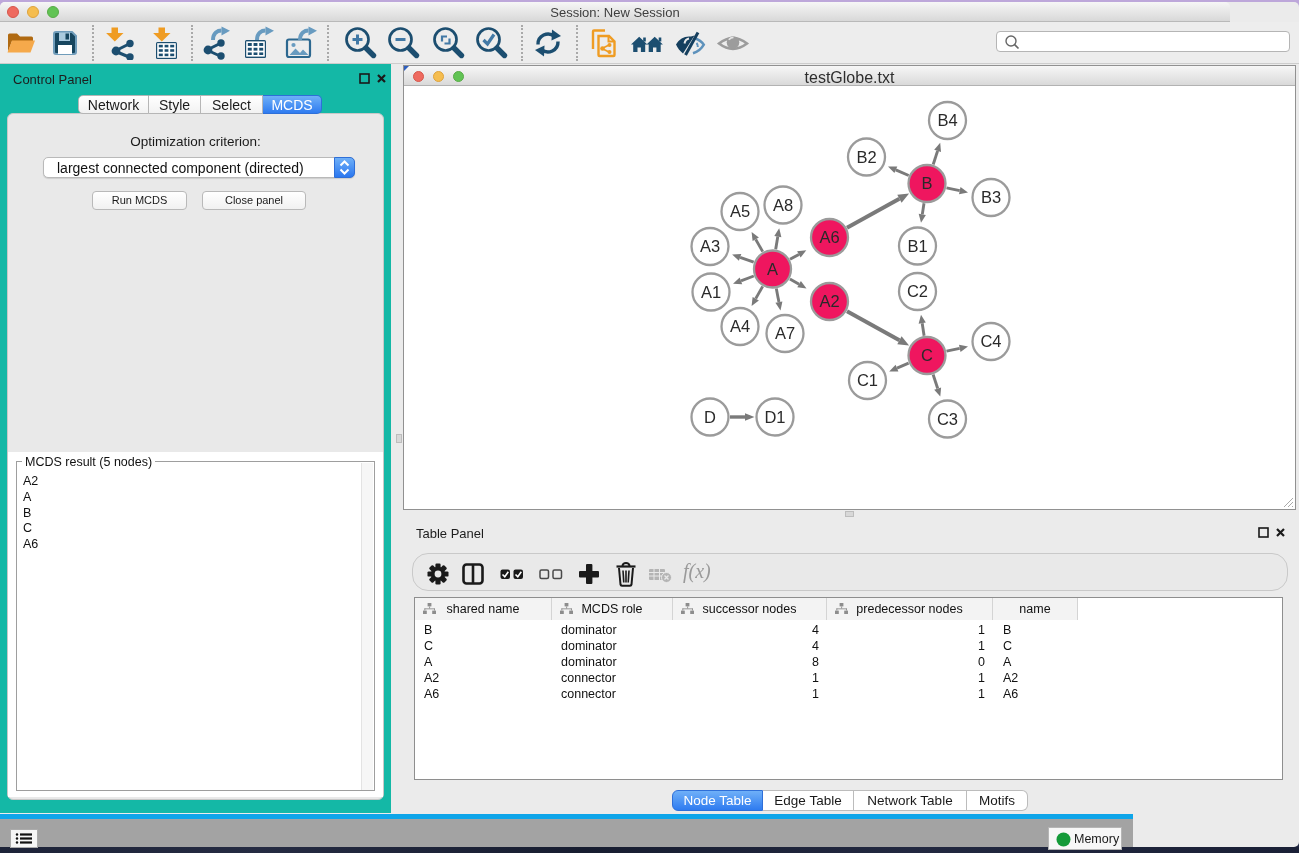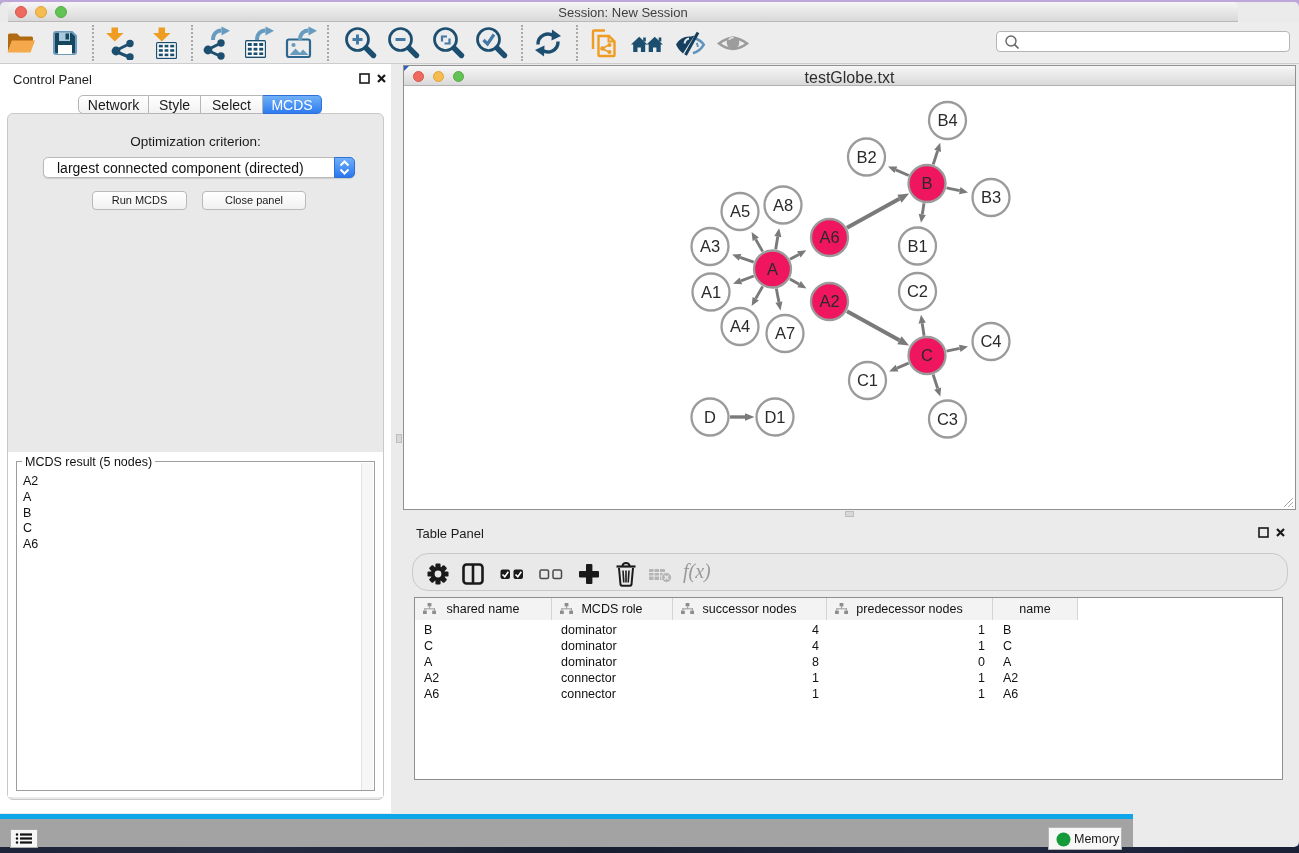--- a/index.html
+++ b/index.html
@@ -1,27 +1,27 @@
 <!DOCTYPE html>
 <html><head><meta charset="utf-8"><style>
 *{margin:0;padding:0;box-sizing:border-box}
 html,body{width:1299px;height:853px;overflow:hidden}
 body{font-family:"Liberation Sans",sans-serif;background:#202742;position:relative}
 .abs{position:absolute}
 #win{position:absolute;left:0;top:2px;width:1299px;height:845px;background:#ebebeb;border-radius:5px 5px 5px 5px;overflow:hidden}
-#titlebar{position:absolute;left:8px;top:2px;width:1230px;height:20px;background:linear-gradient(#f6f6f6,#d8d8d8);border-bottom:1px solid #b9b9b9;border-radius:5px 5px 0 0}
+#titlebar{position:absolute;left:0;top:2px;width:1230px;height:20px;background:linear-gradient(#f6f6f6,#d8d8d8);border-bottom:1px solid #b9b9b9;border-radius:5px 5px 0 0}
 .tl{position:absolute;top:4px;width:12px;height:12px;border-radius:50%}
 #title{position:absolute;top:3px;width:100%;text-align:center;font-size:13px;color:#3e3e3e}
 #toolbar{position:absolute;left:0;top:22px;width:1299px;height:42px;background:#ededed;border-bottom:1px solid #cdcdcd}
 .sep{position:absolute;top:3px;height:36px;width:0;border-left:2px dotted #a9a9a9}
 .ic{position:absolute;top:4px;width:34px;height:34px}
 #search{position:absolute;left:996px;top:9px;width:294px;height:21px;background:#fff;border:1px solid #b5b5b5;border-radius:4px}
 #content{position:absolute;left:0;top:64px;width:1299px;height:749px;background:#ebebeb}
 
-#cp{position:absolute;left:0;top:0;width:391px;height:749px;background:#ffffff}
+#cp{position:absolute;left:0;top:0;width:391px;height:749px;background:#14b8a6}
 #cptitle{position:absolute;left:13px;top:8px;font-size:13px;color:#1d1d1d}
 .tabrow{position:absolute;display:flex}
 .tab{height:19px;background:linear-gradient(#ffffff,#f2f2f2);border:1px solid #b6b6b6;border-left:none;font-size:14px;color:#1a1a1a;text-align:center;line-height:18px}
 .tab.first{border-left:1px solid #b6b6b6;border-radius:5px 0 0 5px}
 .tab.last{border-radius:0 5px 5px 0}
 .tab.sel{background:linear-gradient(#6fb0f8,#2e7bf0);color:#fff;border-color:#2e6fd8}
 #cpbox{position:absolute;left:7px;top:49px;width:377px;height:687px;background:#e9e9e9;border:1px solid #c8c8c8;border-radius:6px}
 #optlab{position:absolute;left:0;top:70px;width:100%;text-align:center;font-size:13.5px;color:#1a1a1a}
 #dropdown{position:absolute;left:43px;top:93px;width:312px;height:21px;background:#fff;border:1px solid #b9b9b9;border-radius:5px;box-shadow:0 1px 1px rgba(0,0,0,.12)}
 #dropdown span{position:absolute;left:13px;top:2px;font-size:14px;color:#111}
@@ -460,20 +460,26 @@
 <div class="cell" style="left:146px;top:72.5px">connector</div>
 <div class="cell" style="left:258px;top:72.5px;width:146px;text-align:right">1</div>
 <div class="cell" style="left:412px;top:72.5px;width:158px;text-align:right">1</div>
 <div class="cell" style="left:588px;top:72.5px">A2</div>
 <div class="cell" style="left:9px;top:88.5px">A6</div>
 <div class="cell" style="left:146px;top:88.5px">connector</div>
 <div class="cell" style="left:258px;top:88.5px;width:146px;text-align:right">1</div>
 <div class="cell" style="left:412px;top:88.5px;width:158px;text-align:right">1</div>
 <div class="cell" style="left:588px;top:88.5px">A6</div>
 </div>
+<div class="tabrow2" style="left:269px;top:270px">
+<div class="tab2 first sel" style="width:91px">Node Table</div>
+<div class="tab2" style="width:91px">Edge Table</div>
+<div class="tab2" style="width:113px">Network Table</div>
+<div class="tab2 last" style="width:61px">Motifs</div>
+</div>
 </div>
 </div>
 <div id="statusbar">
 <div id="listbtn"><svg width="26" height="17" viewBox="0 0 26 17">
 <g fill="#111">
           <circle cx="6" cy="4.5" r="1.2"></circle>
           <circle cx="6" cy="8.5" r="1.2"></circle>
           <circle cx="6" cy="12.5" r="1.2"></circle>
 <rect x="9" y="3.4" width="12" height="2.2"></rect>
           <rect x="9" y="7.4" width="12" height="2.2"></rect>

